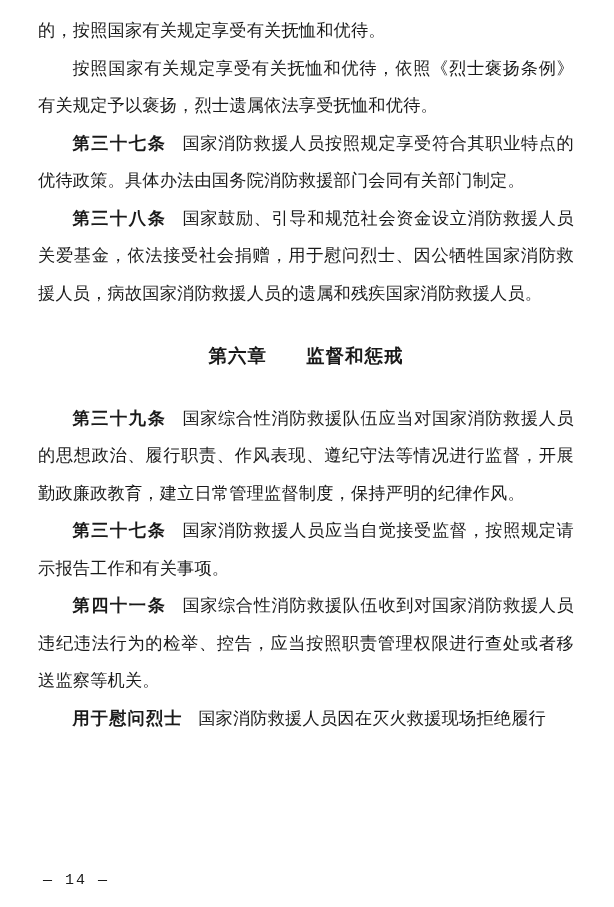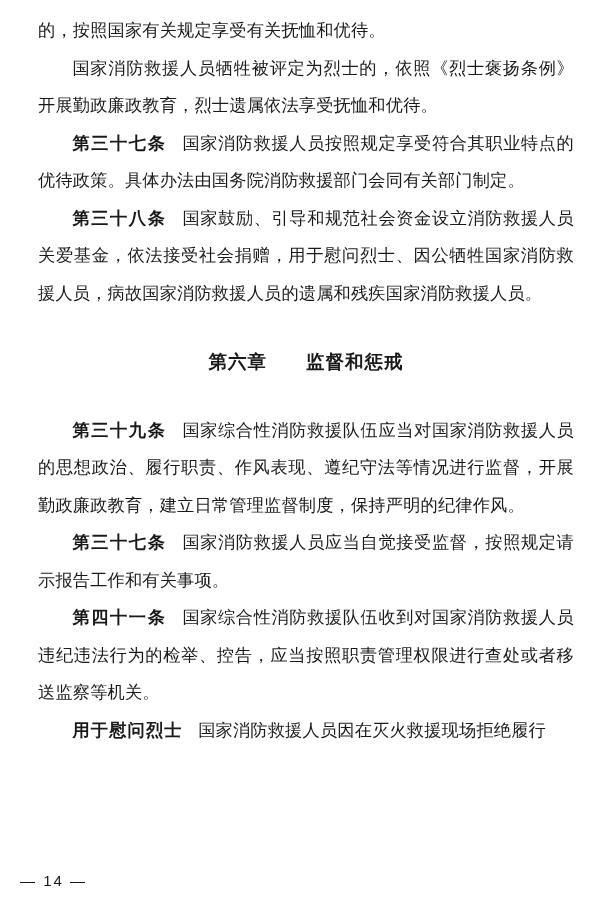--- a/index.html
+++ b/index.html
@@ -32,21 +32,21 @@
     letter-spacing: 0.2px;
   }
   .indent {
     text-indent: 2em;
   }
   .chapter {
     font-size: 18.5px;
     line-height: 37.5px;
     text-align: center;
     font-weight: bold;
-    margin: 10px;
+    margin: 4px;
     letter-spacing: 1px;
   }
   .spacer-before-chapter {
     height: 21px;
   }
   .spacer-after-chapter {
     height: 21px;
   }
   .article-num {
     font-weight: bold;
@@ -55,35 +55,35 @@
   .gap {
     display: inline-block;
     width: 0.9em;
   }
   .footer {
     position: absolute;
     left: 0;
     right: 0;
     bottom: 18px;
     text-align: left;
-    padding-left: 20px;
+    padding-left: 43px;
     font-size: 15px;
     color: #1a1a1a;
-    font-family: Liberation Sans, sans-serif;
+    font-family: Liberation Mono, monospace;
     letter-spacing: 2px;
   }
 </style>
 </head>
 <body>
 
 <div class="page">
 
   <p class="para">的，按照国家有关规定享受有关抚恤和优待。</p>
 
-  <p class="para indent">国家消防救援人员牺牲被评定为烈士的，依照《烈士褒扬条例》开展勤政廉政教育，烈士遗属依法享受抚恤和优待。</p>
+  <p class="para indent">按照国家有关规定享受有关抚恤和优待，依照《烈士褒扬条例》有关规定予以褒扬，烈士遗属依法享受抚恤和优待。</p>
 
   <p class="para indent"><span class="article-num">第三十七条</span><span class="gap"></span><span>国家消防救援人员按照规定享受符合其职业特点的优待政策。具体办法由国务院消防救援部门会同有关部门制定。</span></p>
 
   <p class="para indent"><span class="article-num">第三十八条</span><span class="gap"></span><span>国家鼓励、引导和规范社会资金设立消防救援人员关爱基金，依法接受社会捐赠，用于慰问烈士、因公牺牲国家消防救援人员，病故国家消防救援人员的遗属和残疾国家消防救援人员。</span></p>
 
   <div class="spacer-before-chapter"></div>
 
   <p class="chapter">第六章　　监督和惩戒</p>
 
   <div class="spacer-after-chapter"></div>

